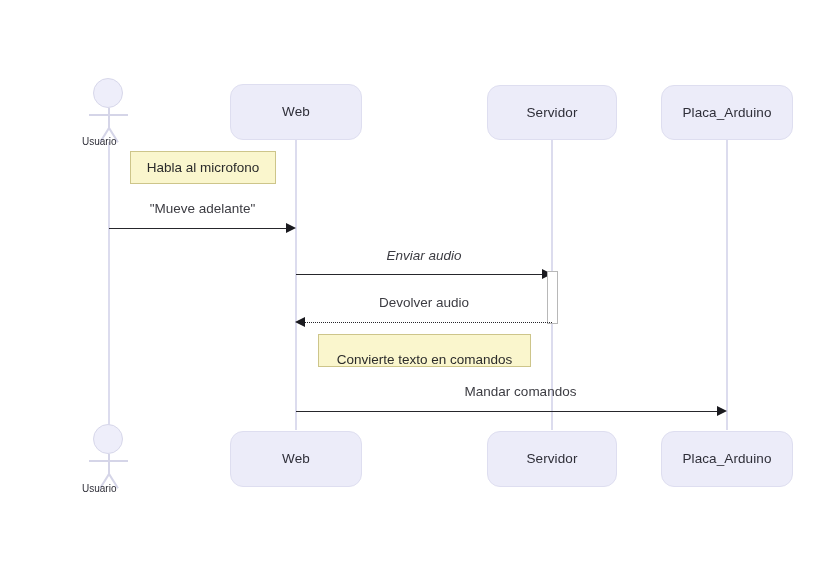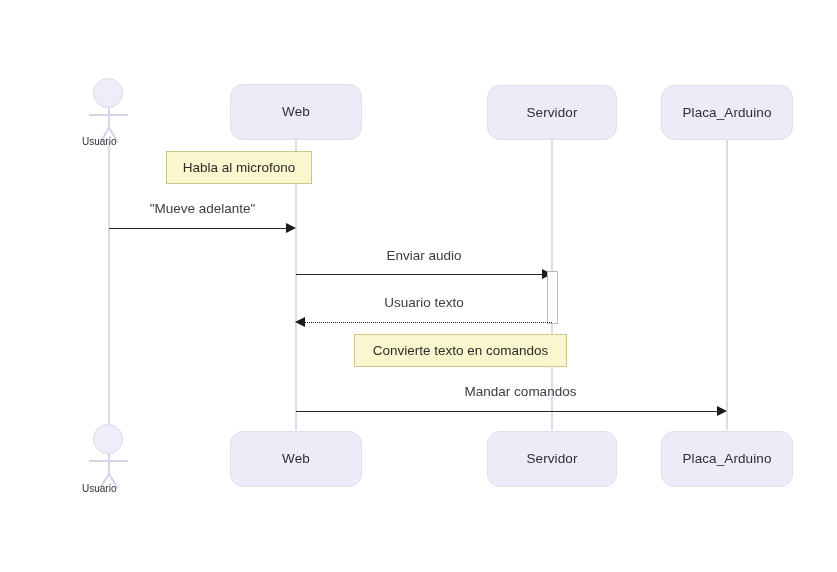--- a/index.html
+++ b/index.html
@@ -108,21 +108,20 @@
     background: #faf6cd;
     border: 1px solid #cdc58a;
     display: flex;
     align-items: center;
     justify-content: center;
     color: #2b2b2b;
     font-size: 13.5px;
     line-height: 1;
     padding: 0 12px;
     white-space: nowrap;
-    margin-left: 36px;
   }
 
   
   .msg-line {
     position: absolute;
     height: 0;
     border-top: 1.4px solid #26262b;
   }
   .msg-line.dotted {
     border-top: 1.4px dotted #26262b;
@@ -181,31 +180,31 @@
   </div>
 
   <div class="note" style="left:130px; top:151px; width:146px; height:33px;">
     <span>Habla al microfono</span>
   </div>
 
   <div class="msg-label" style="left:109px; top:202px; width:187px;">"Mueve adelante"</div>
   <div class="msg-line" style="left:109px; top:228px; width:178px;"></div>
   <div class="msg-arrow right" style="left:286px; top:223px;"></div>
 
-  <div class="msg-label" style="left:296px; top:249px; width:256px;">Enviar audio</div>
+  <div class="msg-label" style="left:296px; top:249px; width:256px;font-style:italic;">Enviar audio</div>
   <div class="msg-line" style="left:296px; top:274px; width:247px;"></div>
   <div class="msg-arrow right" style="left:542px; top:269px;"></div>
 
   <div class="activation" style="left:547px; top:271px; width:11px; height:53px;"></div>
 
-  <div class="msg-label" style="left:296px; top:296px; width:256px;">Usuario texto</div>
+  <div class="msg-label" style="left:296px; top:296px; width:256px;">Devolver audio</div>
   <div class="msg-line dotted" style="left:305px; top:322px; width:247px;"></div>
   <div class="msg-arrow left" style="left:295px; top:317px;"></div>
 
-  <div class="note" style="left:318px; top:334px; width:213px; height:33px;">
+  <div class="note" style="left:318px; top:334px; width:213px; height:33px;align-items:flex-end;">
     <span>Convierte texto en comandos</span>
   </div>
 
   <div class="msg-label" style="left:296px; top:385px; width:449px;">Mandar comandos</div>
   <div class="msg-line" style="left:296px; top:411px; width:422px;"></div>
   <div class="msg-arrow right" style="left:717px; top:406px;"></div>
 
   <div class="actor" style="left:80px; top:424px;">
     <div class="actor-head"></div>
     <div class="actor-body"></div>

